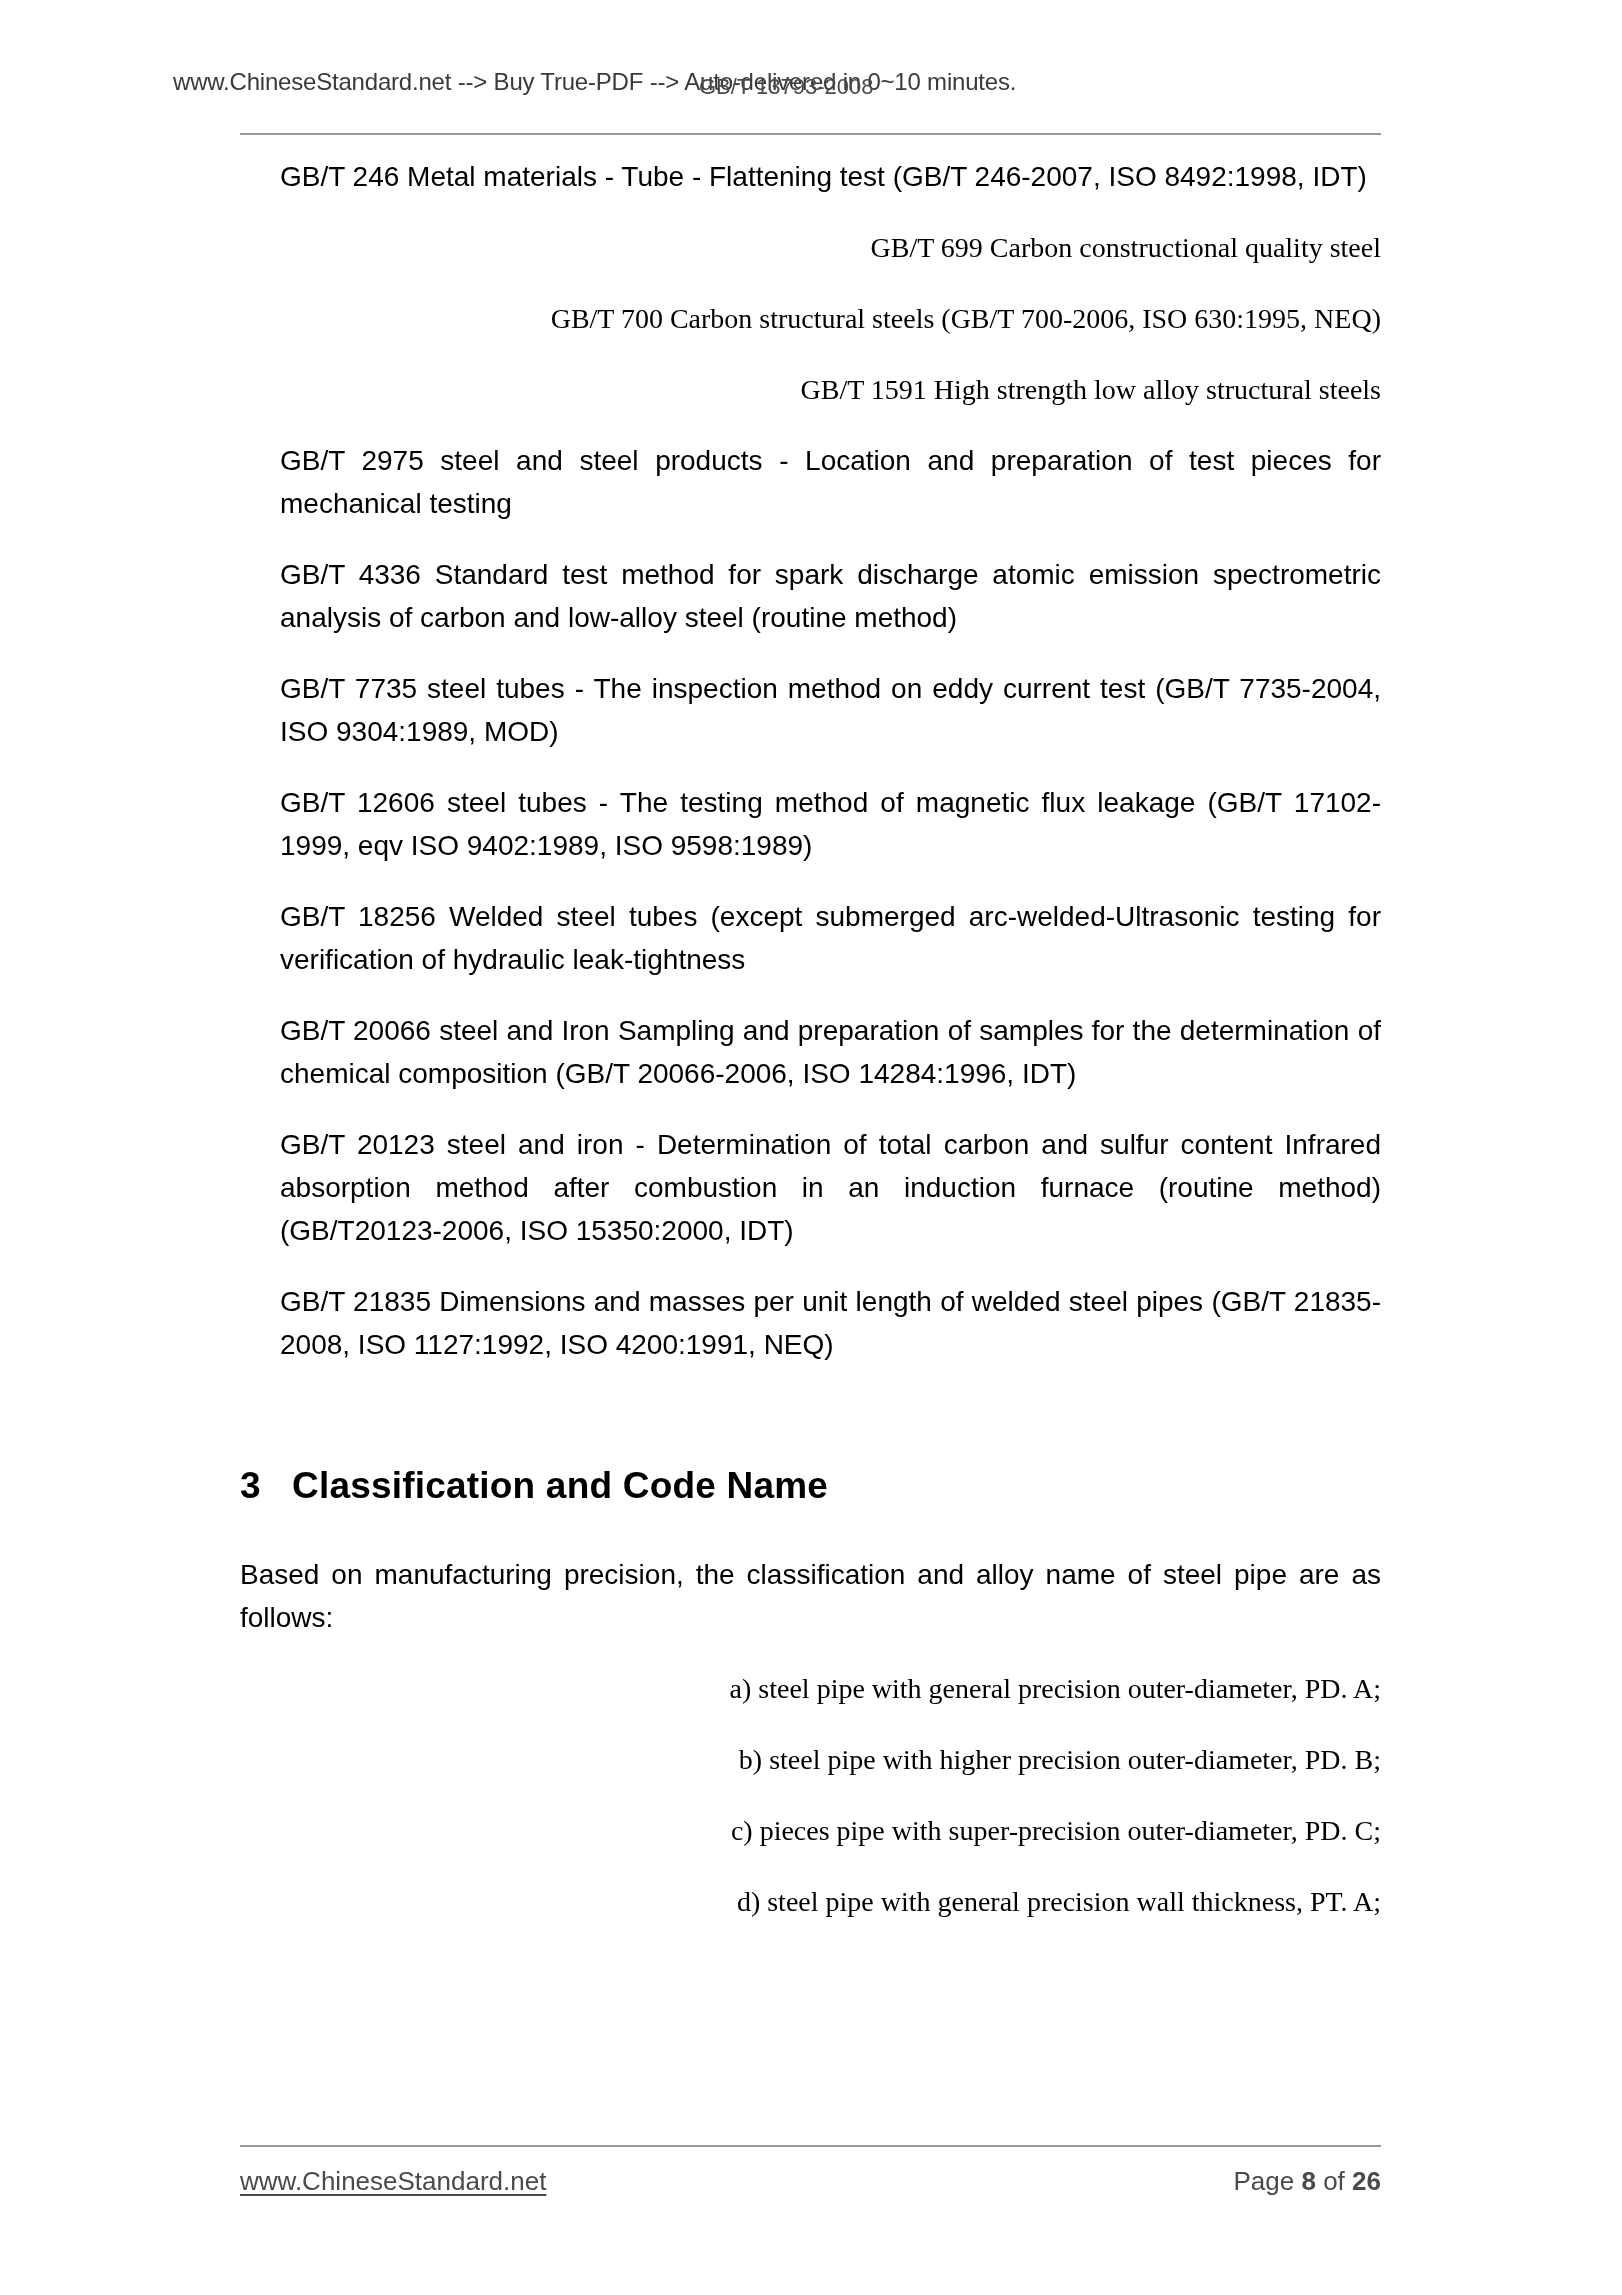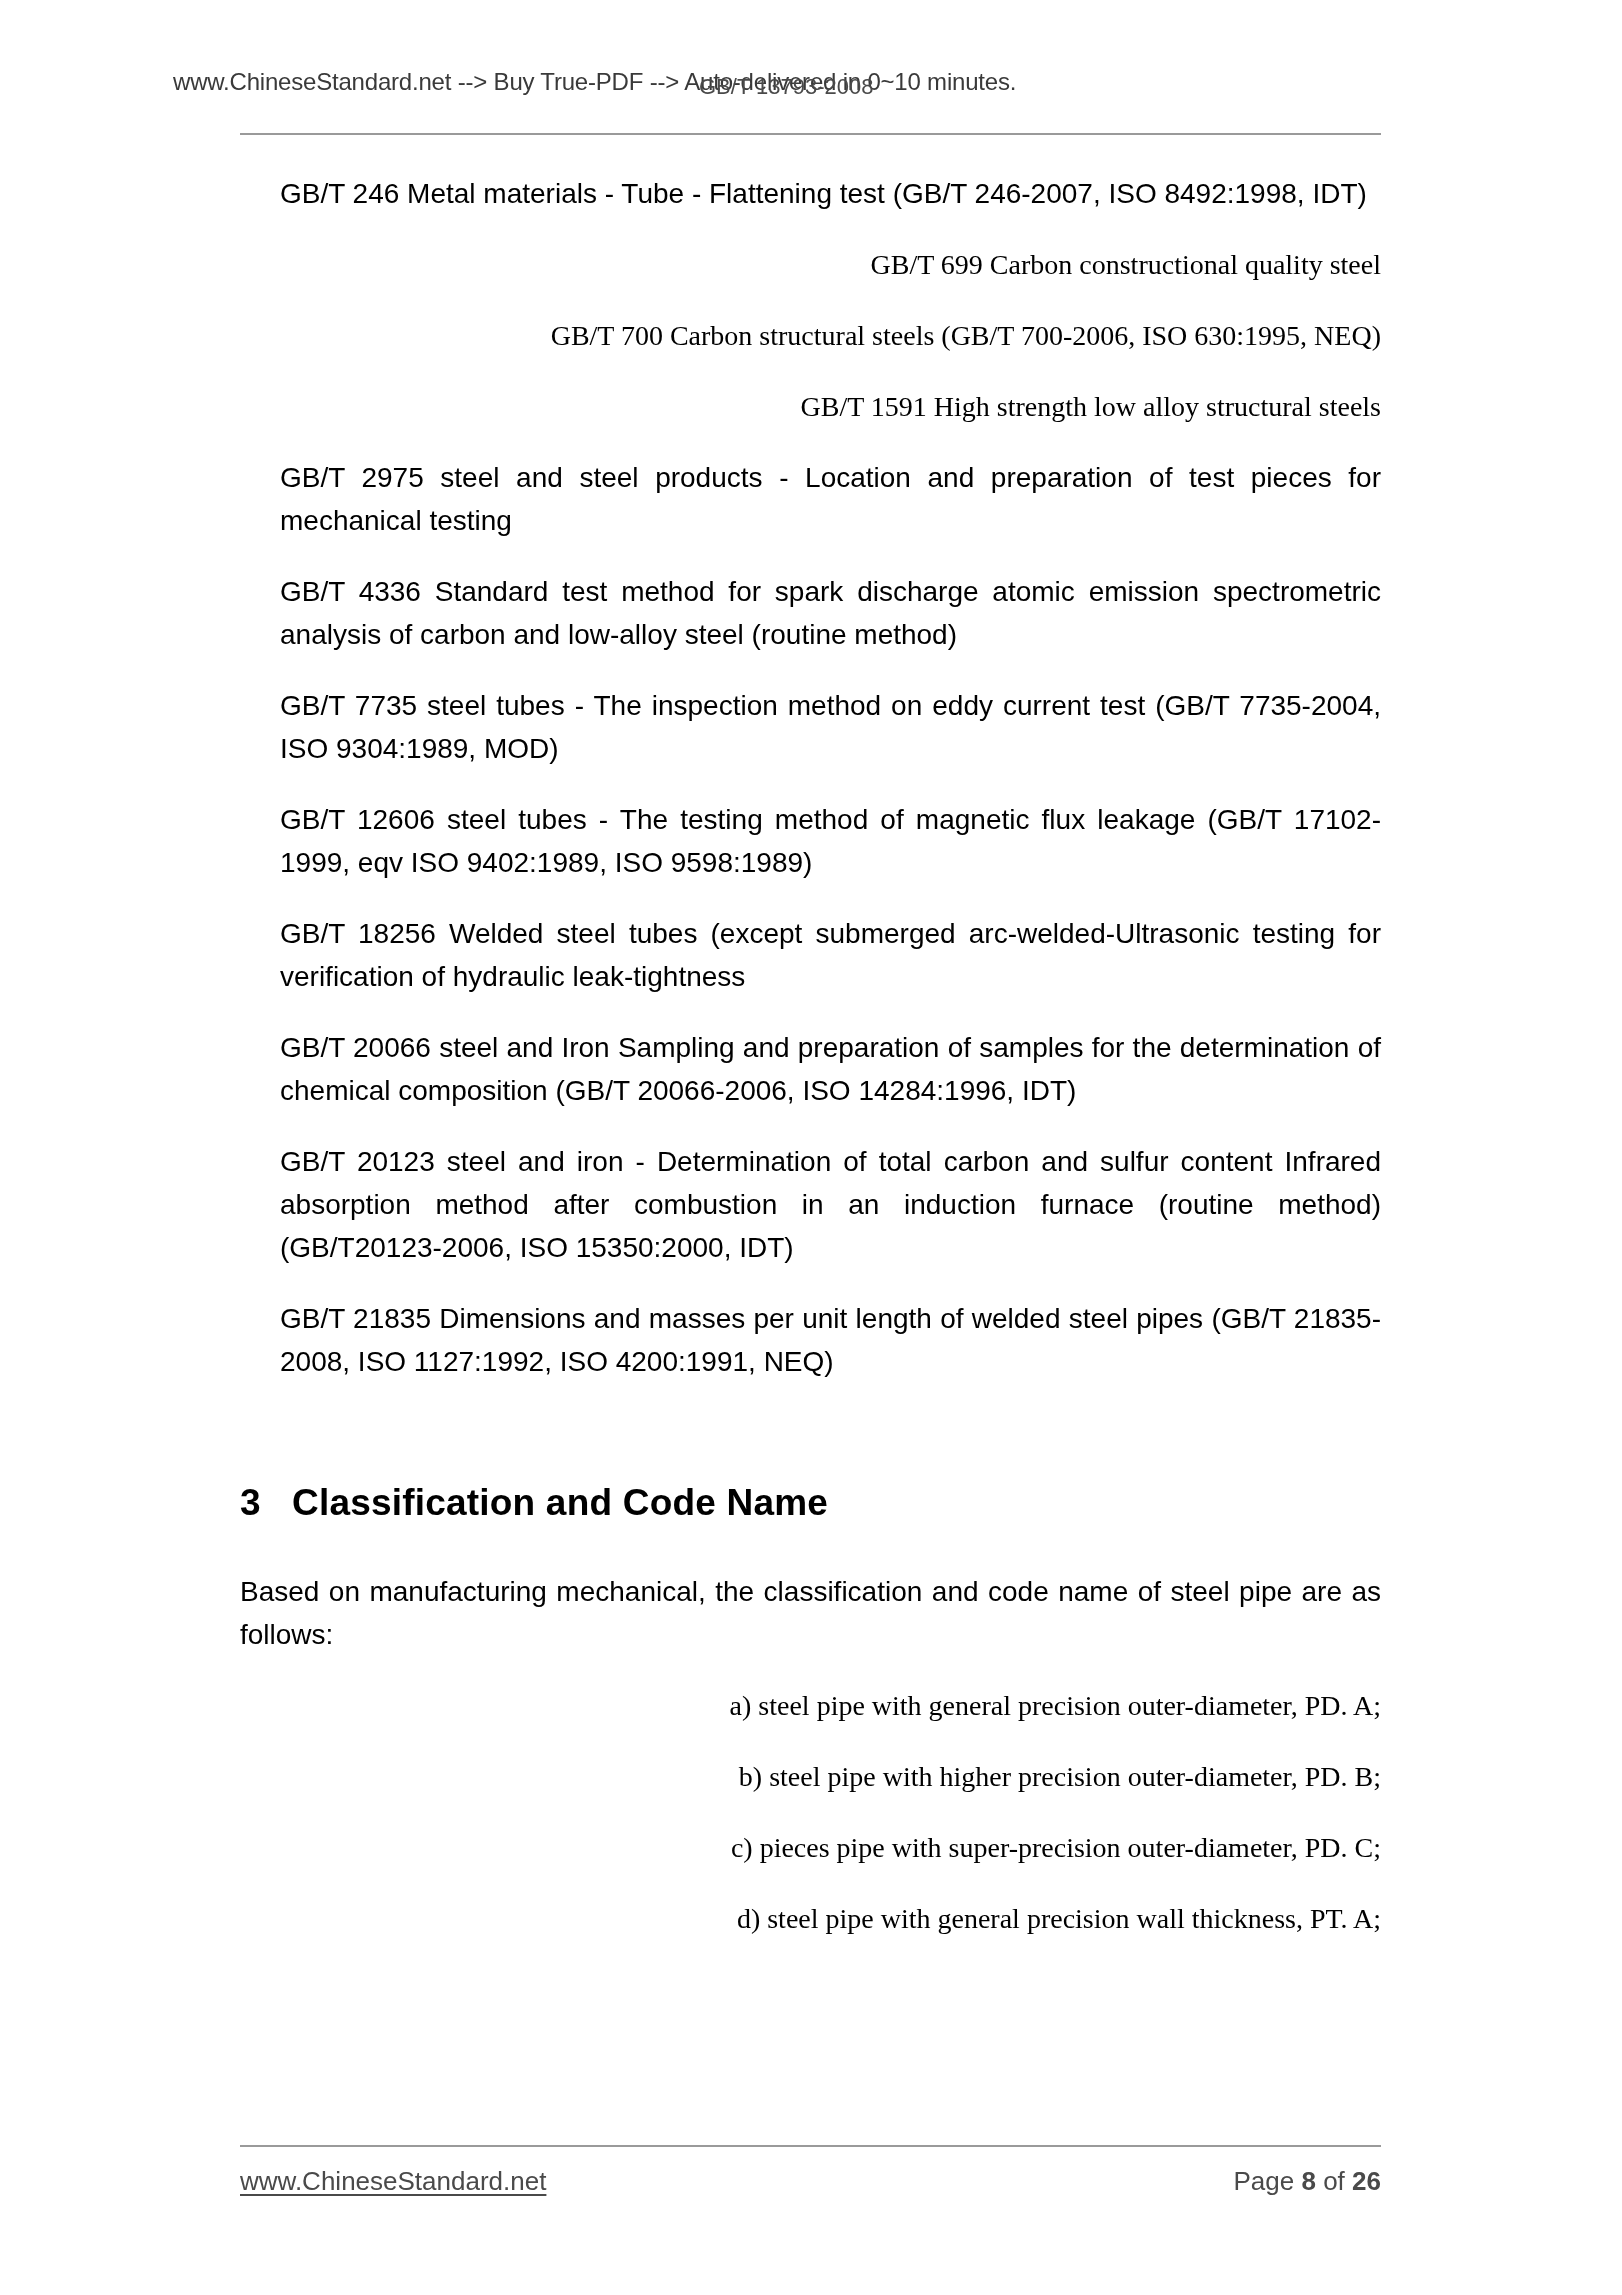--- a/index.html
+++ b/index.html
@@ -57,21 +57,21 @@
   }
 
   
   .content {
     position: absolute;
     left: 240px;
     top: 155px;
     width: 1141px;
   }
   p.body-para {
-    margin: 17px 0 28px 0;
+    margin: 0 0 28px 0;
     font-size: 28px;
     line-height: 43px;
     text-align: justify;
     text-justify: inter-word;
     color: #000000;
   }
   p.body-para.nojustify {
     text-align: right;
     font-family: Liberation Serif, serif;
   }
@@ -167,21 +167,21 @@
     <p class="body-para indent last-line-left">GB/T 20123 steel and iron - Determination of total carbon and sulfur content Infrared absorption method after combustion in an induction furnace (routine method) (GB/T20123-2006, ISO 15350:2000, IDT)</p>
 
     <p class="body-para indent last-line-left">GB/T 21835 Dimensions and masses per unit length of welded steel pipes (GB/T 21835-2008, ISO 1127:1992, ISO 4200:1991, NEQ)</p>
 
     <div class="gap-before-heading"></div>
 
     <h2 class="section-head">
       <span class="num">3</span><span>Classification and Code Name</span>
     </h2>
 
-    <p class="body-para noindent last-line-left">Based on manufacturing mechanical, the classification and code name of steel pipe are as follows:</p>
+    <p class="body-para noindent last-line-left">Based on manufacturing precision, the classification and alloy name of steel pipe are as follows:</p>
 
     <p class="body-para indent nojustify">a) steel pipe with general precision outer-diameter, PD. A;</p>
 
     <p class="body-para indent nojustify">b) steel pipe with higher precision outer-diameter, PD. B;</p>
 
     <p class="body-para indent nojustify">c) pieces pipe with super-precision outer-diameter, PD. C;</p>
 
     <p class="body-para indent nojustify">d) steel pipe with general precision wall thickness, PT. A;</p>
 
   </div>

